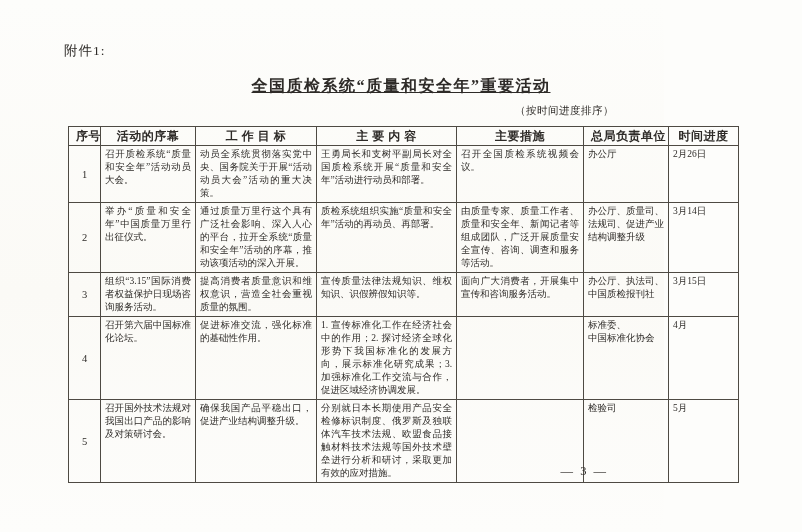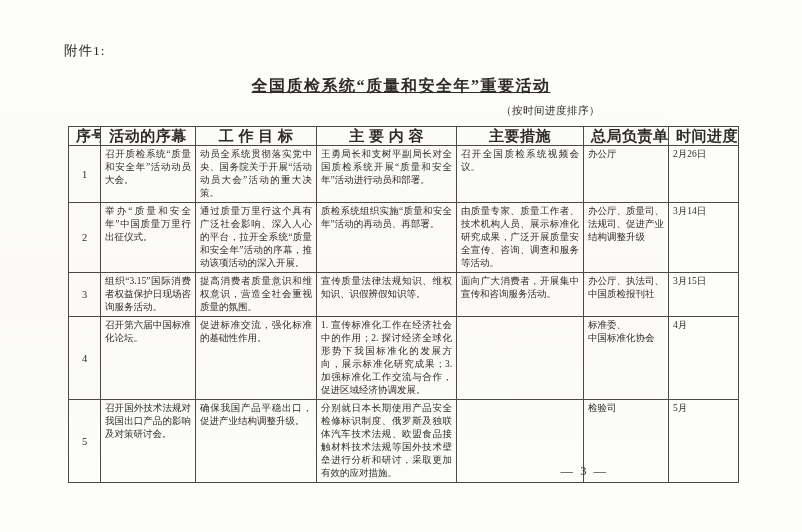--- a/index.html
+++ b/index.html
@@ -32,21 +32,21 @@
     width: 802px;
     margin: 0;
     text-align: center;
     font-size: 16px;
     font-weight: bold;
     letter-spacing: 1.5px;
     text-decoration: underline;
   }
   .sort-note {
     position: absolute;
-    right: 64px;
+    right: 50px;
     top: 104px;
     font-size: 10.5px;
     letter-spacing: 0.5px;
   }
   table.activities {
     position: absolute;
     left: 68px;
     top: 126px;
     width: 670px;
     border-collapse: collapse;
@@ -58,21 +58,21 @@
     font-size: 9.5px;
     line-height: 13px;
     padding: 2px 4px 2px 4px;
     vertical-align: top;
     text-align: justify;
     white-space: pre-wrap;
     word-break: break-all;
     overflow: hidden;
   }
   table.activities th {
-    font-size: 15px;
+    font-size: 12px;
     font-weight: bold;
     text-align: center;
     vertical-align: middle;
     padding: 2px 7px;
     letter-spacing: 0.5px;
     white-space: nowrap;
   }
   table.activities td.no {
     text-align: center;
     vertical-align: middle;
@@ -132,21 +132,21 @@
         <td>王勇局长和支树平副局长对全国质检系统开展“质量和安全年”活动进行动员和部署。</td>
         <td>召开全国质检系统视频会议。</td>
         <td>办公厅</td>
         <td>2月26日</td>
       </tr>
       <tr class="row-2">
         <td class="no">2</td>
         <td>举办“质量和安全年”中国质量万里行出征仪式。</td>
         <td>通过质量万里行这个具有广泛社会影响、深入人心的平台，拉开全系统“质量和安全年”活动的序幕，推动该项活动的深入开展。</td>
         <td>质检系统组织实施“质量和安全年”活动的再动员、再部署。</td>
-        <td>由质量专家、质量工作者、技术机构人员、展示标准化研究成果，广泛开展质量安全宣传、咨询、调查和服务等活动。</td>
+        <td>由质量专家、质量工作者、质量和安全年、新闻记者等组成团队，广泛开展质量安全宣传、咨询、调查和服务等活动。</td>
         <td>办公厅、质量司、法规司、促进产业结构调整升级</td>
         <td>3月14日</td>
       </tr>
       <tr class="row-3">
         <td class="no">3</td>
         <td>组织“3.15”国际消费者权益保护日现场咨询服务活动。</td>
         <td>提高消费者质量意识和维权意识，营造全社会重视质量的氛围。</td>
         <td>宣传质量法律法规知识、维权知识、识假辨假知识等。</td>
         <td>面向广大消费者，开展集中宣传和咨询服务活动。</td>
         <td>办公厅、执法司、中国质检报刊社</td>

